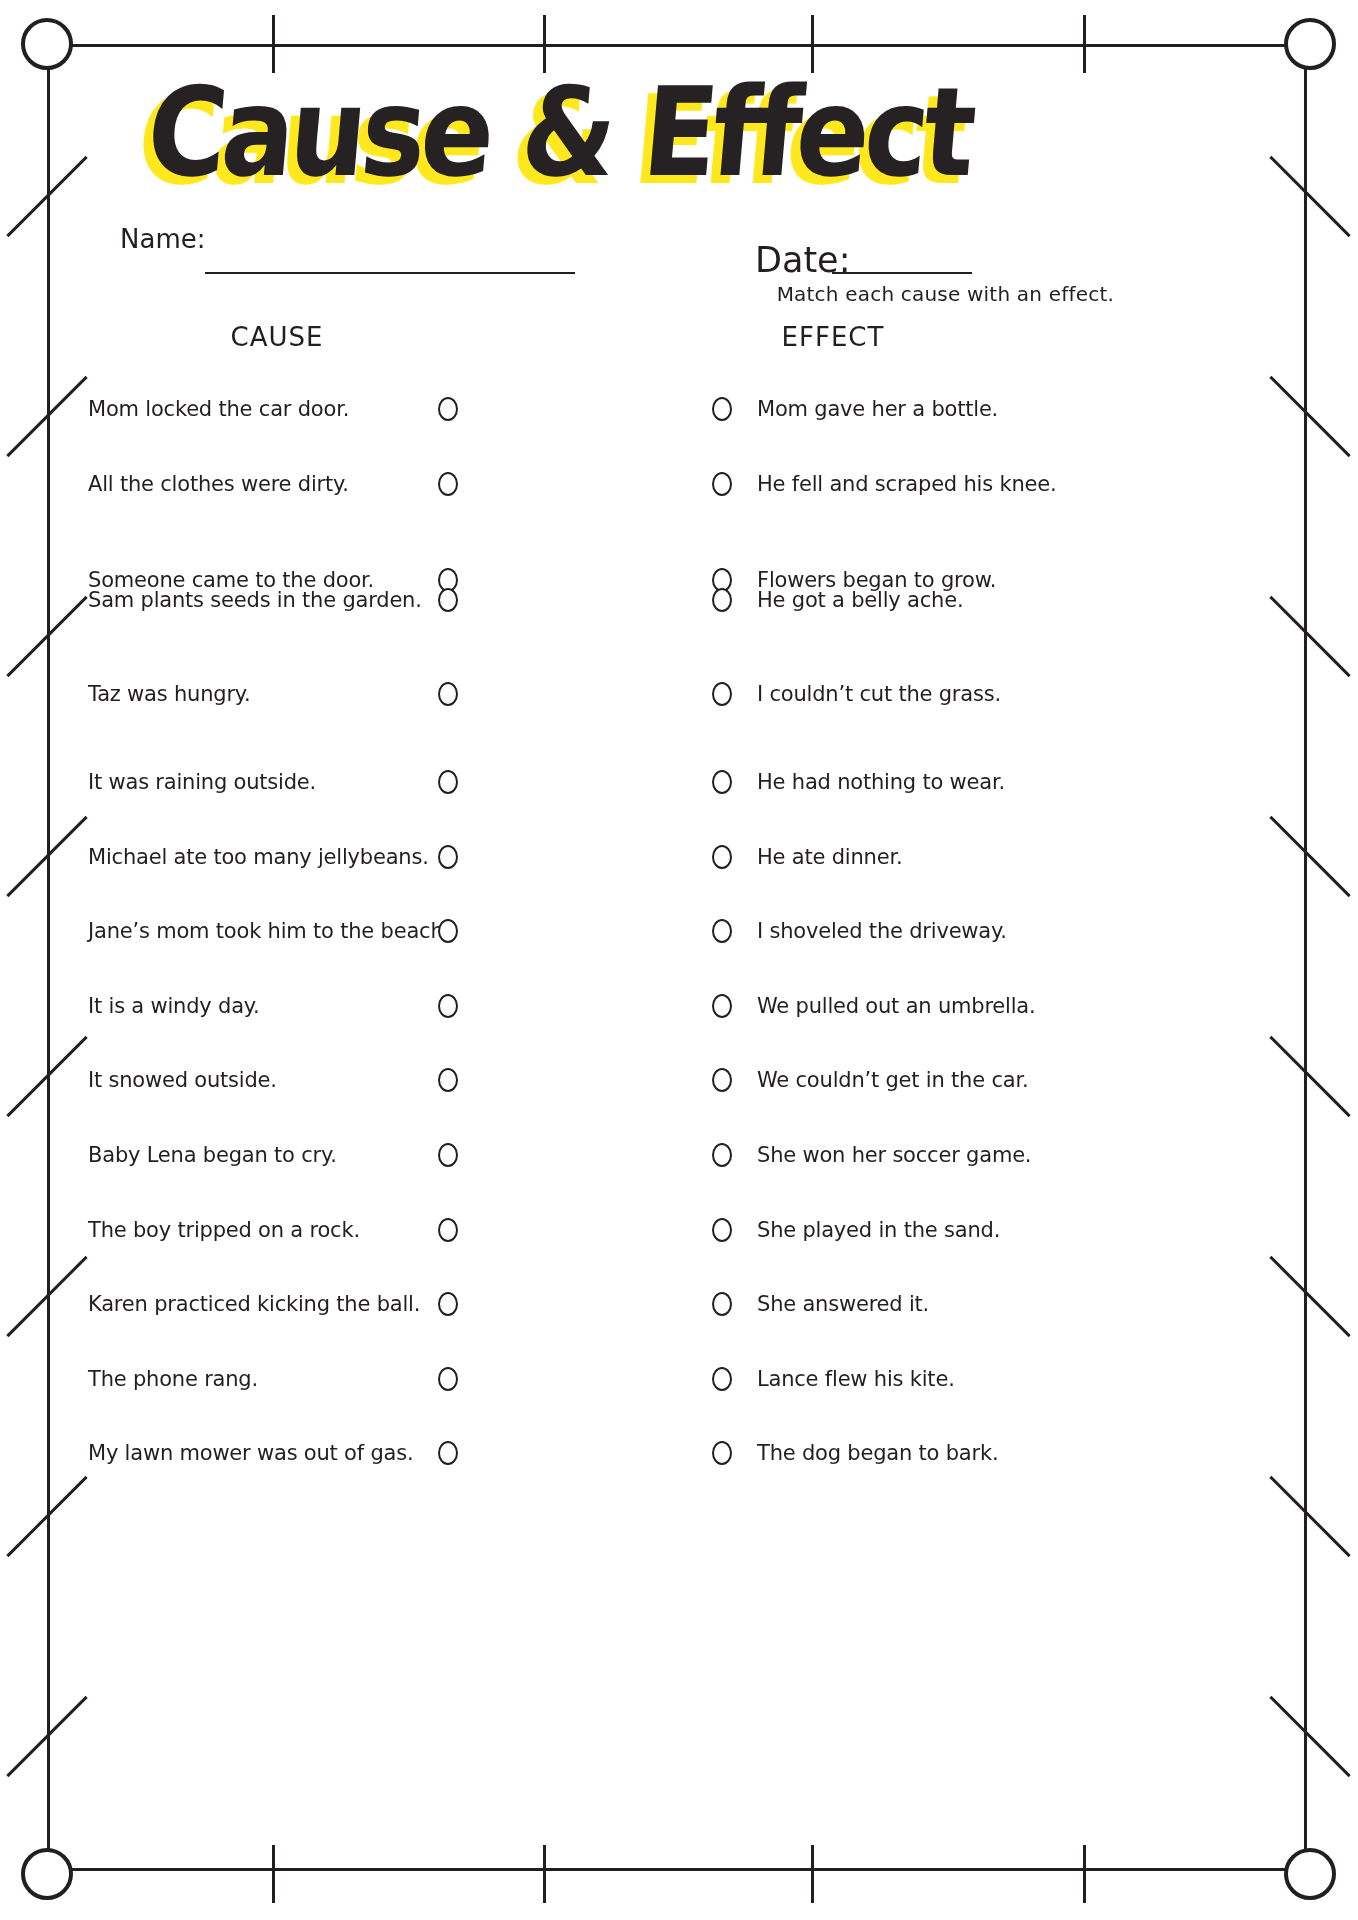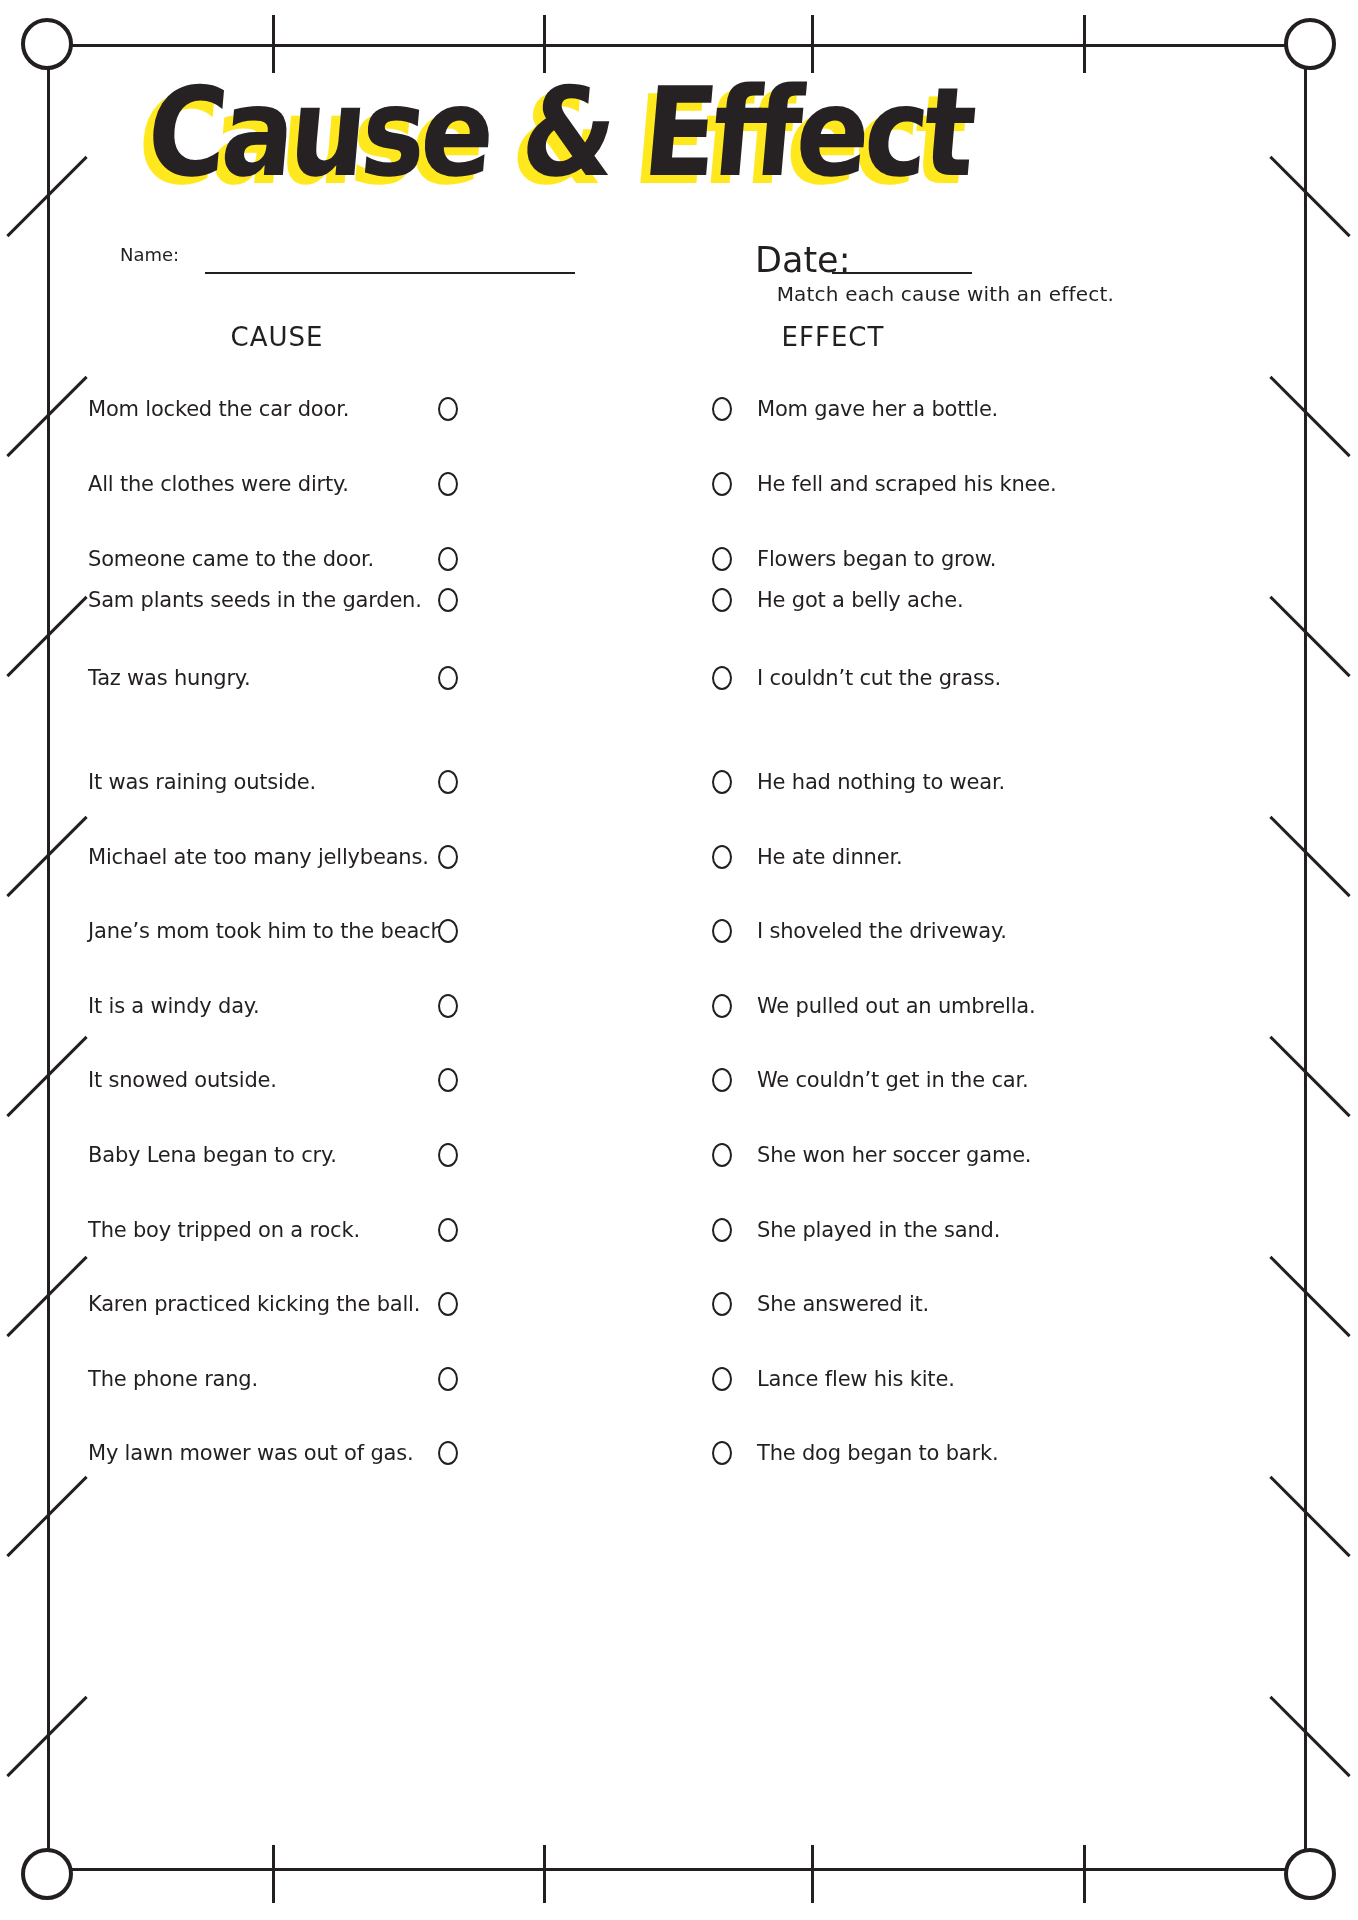--- a/index.html
+++ b/index.html
@@ -16,21 +16,21 @@
   .slash.left{transform:rotate(-45deg);}
   .slash.right{transform:rotate(45deg);}
 
   
   .title-wrap{position:absolute;left:0;top:70px;width:1118px;text-align:center;}
   .title{display:inline-block;font-size:108px;font-weight:900;letter-spacing:-5px;
          color:#262223;transform:skewX(-5deg) scaleY(1.14);
          text-shadow:-9px 7px 0 #ffe81e;white-space:nowrap;}
 
   
-  .name-label{position:absolute;left:120px;top:244px;font-size:18px;font-weight:500;}
+  .name-label{position:absolute;left:120px;top:224px;font-size:26px;font-weight:500;}
   .name-line{position:absolute;left:205px;top:272px;width:370px;height:0;
              border-bottom:2.5px solid #231f20;}
   .date-label{position:absolute;left:755px;top:240px;font-size:35px;font-weight:500;}
   .date-line{position:absolute;left:832px;top:272px;width:140px;height:0;
              border-bottom:2.5px solid #231f20;}
 
   .instruction{position:absolute;left:0;top:282px;width:1114px;text-align:right;
                font-size:20px;letter-spacing:0.2px;}
 
   .col-header{position:absolute;top:322px;font-size:26px;letter-spacing:1px;font-weight:500;}
@@ -106,35 +106,35 @@
     <div class="row-text effect-text">Mom gave her a bottle.</div>
   </div>
 
   <div class="row" style="top: 446.1px;">
     <div class="row-text cause-text">All the clothes were dirty.</div>
     <span class="bubble cause-b"></span>
     <span class="bubble effect-b"></span>
     <div class="row-text effect-text">He fell and scraped his knee.</div>
   </div>
 
-  <div class="row" style="top: 521px;">
+  <div class="row" style="top: 542px;">
     <div class="row-text cause-text">Someone came to the door.</div>
     <span class="bubble cause-b"></span>
     <span class="bubble effect-b"></span>
     <div class="row-text effect-text">Flowers began to grow.</div>
   </div>
 
   <div class="row" style="top: 562px;">
     <div class="row-text cause-text">Sam plants seeds in the garden.</div>
     <span class="bubble cause-b"></span>
     <span class="bubble effect-b"></span>
     <div class="row-text effect-text">He got a belly ache.</div>
   </div>
 
-  <div class="row" style="top: 640px;">
+  <div class="row" style="top: 656px;">
     <div class="row-text cause-text">Taz was hungry.</div>
     <span class="bubble cause-b"></span>
     <span class="bubble effect-b"></span>
     <div class="row-text effect-text">I couldn’t cut the grass.</div>
   </div>
 
   <div class="row" style="top: 819.1px;">
     <div class="row-text cause-text">Michael ate too many jellybeans.</div>
     <span class="bubble cause-b"></span>
     <span class="bubble effect-b"></span>

